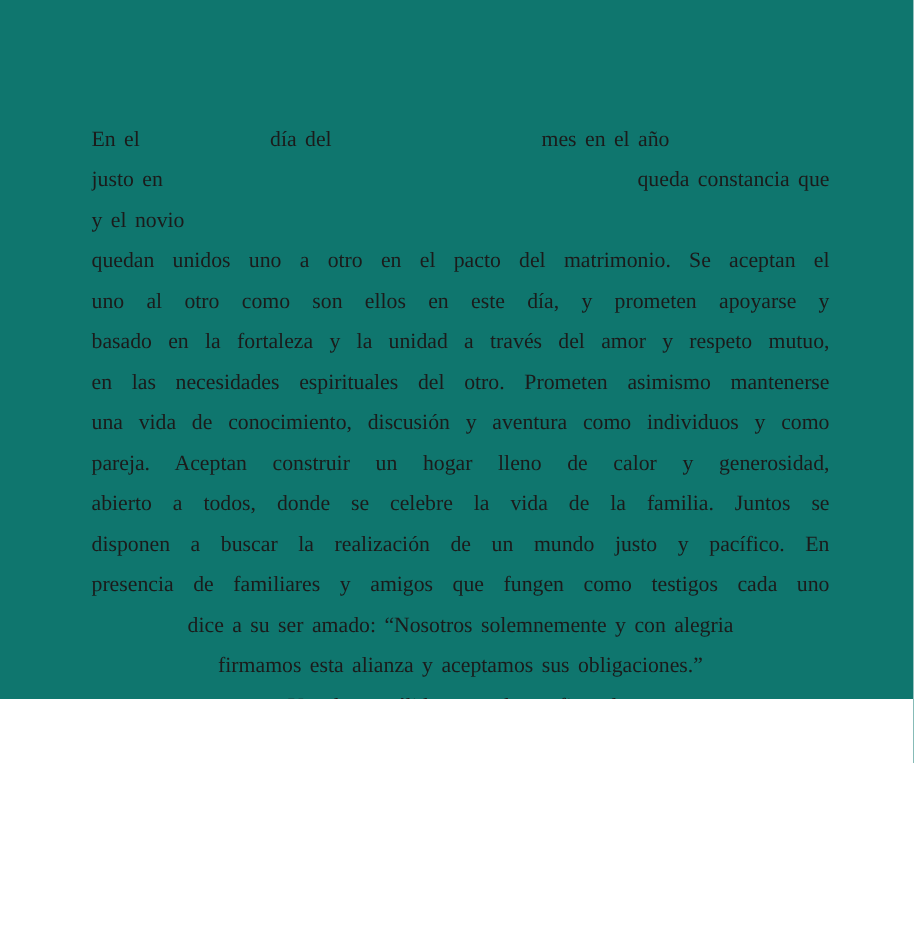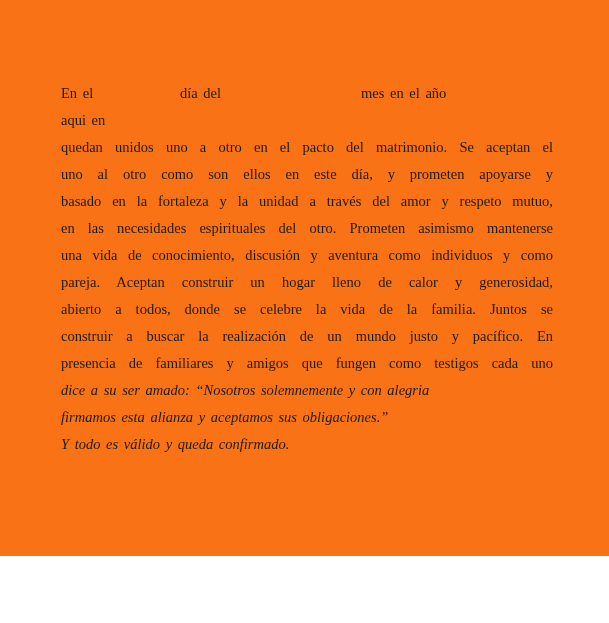--- a/index.html
+++ b/index.html
@@ -3,22 +3,22 @@
 <meta charset="utf-8">
 <style>
   html, body {
     margin: 0;
     padding: 0;
     background: #ffffff;
   }
   .page {
     position: relative;
     width: 609px;
-    height: 556px;
-    background: #f97316;
+    height: 466px;
+    background: #0f766e;
     overflow: hidden;
     font-family: "Liberation Serif", serif;
     color: #1b1b1b;
   }
   .textblock {
     position: absolute;
     left: 61px;
     top: 80px;
     width: 492px;
     font-size: 14.5px;
@@ -41,23 +41,22 @@
     position: absolute;
     top: 0;
     right: 0;
     white-space: nowrap;
   }
   .just {
     text-align: justify;
     text-align-last: justify;
   }
   .center {
-    text-align: left;
+    text-align: center;
     word-spacing: 2px;
-    font-style: italic;
   }
   .blank {
     position: absolute;
     top: 0;
     height: 100%;
   }
 </style>
 </head>
 <body>
 
@@ -67,34 +66,39 @@
     <div class="line header-line">
       <span class="seg" style="left:0;">En el</span>
       <span class="blank" style="left:40px; width:75px;"></span>
       <span class="seg" style="left:119px;">día del</span>
       <span class="blank" style="left:170px; width:82px;"></span>
       <span class="seg" style="left:256px;margin-left:44px;">mes en el año</span>
       <span class="blank" style="left:360px; width:130px;"></span>
     </div>
 
     <div class="line header-line">
-      <span class="seg" style="left:0;">aqui en</span>
+      <span class="seg" style="left:0;">justo en</span>
       <span class="blank" style="left:65px; width:260px;"></span>
+      <span class="seg-right">queda constancia que</span>
     </div>
 
 
+    <div class="line header-line">
+      <span class="seg" style="left:0;">y el novio</span>
+      <span class="blank" style="left:85px; width:405px;"></span>
+    </div>
 
     <div class="line just">quedan unidos uno a otro en el pacto del matrimonio. Se aceptan el</div>
     <div class="line just">uno al otro como son ellos en este día, y prometen apoyarse y</div>
     <div class="line just">basado en la fortaleza y la unidad a través del amor y respeto mutuo,</div>
     <div class="line just">en las necesidades espirituales del otro. Prometen asimismo mantenerse</div>
     <div class="line just">una vida de conocimiento, discusión y aventura como individuos y como</div>
     <div class="line just">pareja. Aceptan construir un hogar lleno de calor y generosidad,</div>
     <div class="line just">abierto a todos, donde se celebre la vida de la familia. Juntos se</div>
-    <div class="line just">construir a buscar la realización de un mundo justo y pacífico. En</div>
+    <div class="line just">disponen a buscar la realización de un mundo justo y pacífico. En</div>
     <div class="line just">presencia de familiares y amigos que fungen como testigos cada uno</div>
 
     <div class="line center">dice a su ser amado:  “Nosotros solemnemente y con alegria</div>
     <div class="line center">firmamos esta alianza y aceptamos sus obligaciones.”</div>
     <div class="line center">Y todo es válido y queda confirmado.</div>
 
   </div>
 </div>
 
 </body></html>

